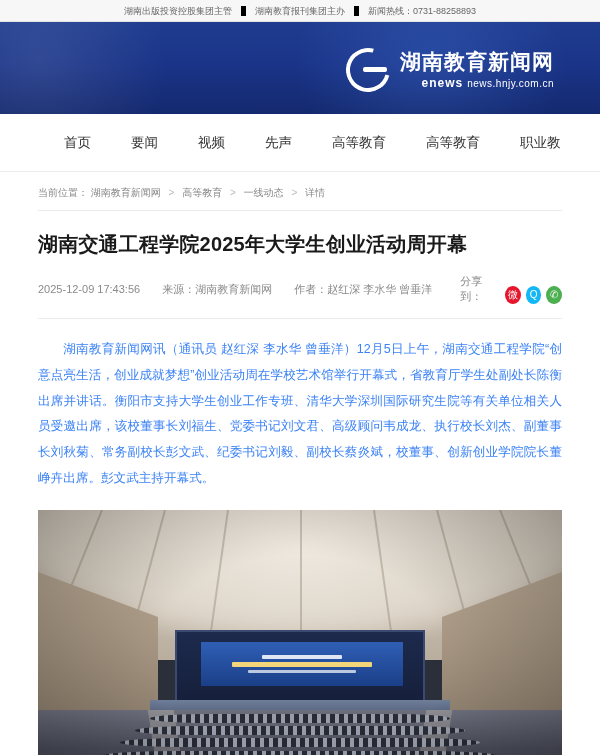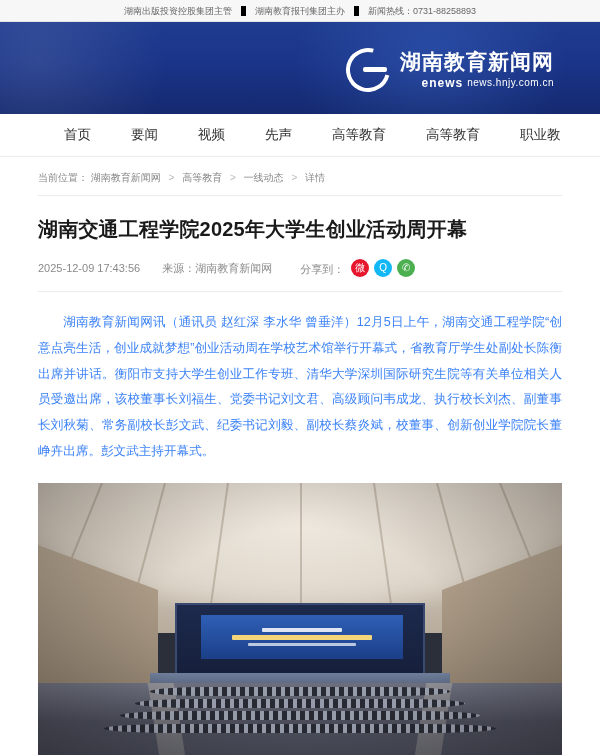--- a/index.html
+++ b/index.html
@@ -83,32 +83,33 @@
     font-size: 21px;
     font-weight: bold;
     letter-spacing: 1px;
   }
   .logo-sub {
     font-size: 10px;
     letter-spacing: 0.5px;
     text-align: right;
     margin-top: 3px;
     display: flex;
+    align-items: center;
     justify-content: flex-end;
     gap: 4px;
   }
   .logo-sub .en {
     font-size: 12px;
     font-weight: bold;
     letter-spacing: 1px;
   }
 
   .navwrap {
     background: #fff;
-    height: 43px;
+    height: 58px;
     display: flex;
     align-items: center;
     padding: 0 38px;
     border-bottom: 1px solid #ececec;
   }
   .nav {
     display: flex;
     align-items: center;
     gap: 0;
     width: 100%;
@@ -333,20 +334,23 @@
 
   <div class="divider"></div>
 
   <h1 class="headline">湖南交通工程学院2025年大学生创业活动周开幕</h1>
 
   <div class="meta">
     <span class="m">2025-12-09 17:43:56</span>
     <span class="m">
       <span>来源：</span><span class="src-link">湖南教育新闻网</span>
     </span>
+    <span class="m">
+      <span>作者：</span><span>赵红深 李水华 曾垂洋</span>
+    </span>
     <span class="share">
       <span class="share-label">分享到：</span>
       <span class="sicon sina">微</span>
       <span class="sicon qq">Q</span>
       <span class="sicon wechat">✆</span>
     </span>
   </div>
 
   <div class="meta-rule"></div>
 

